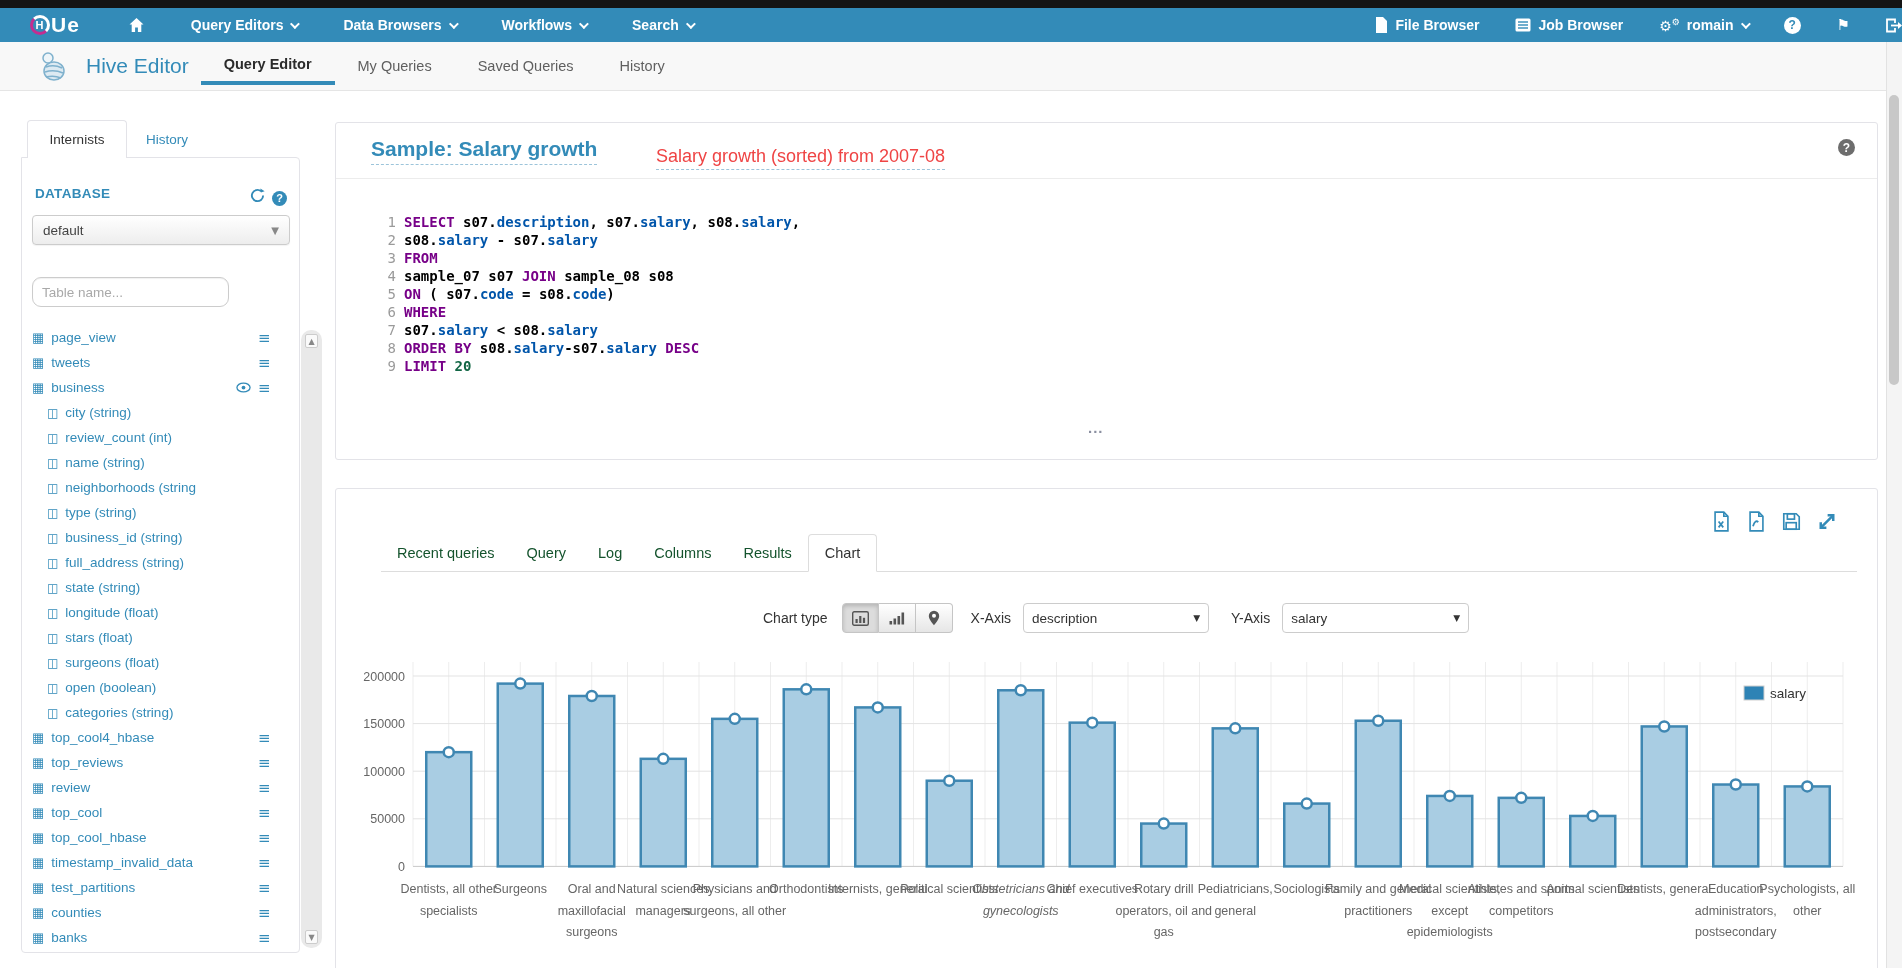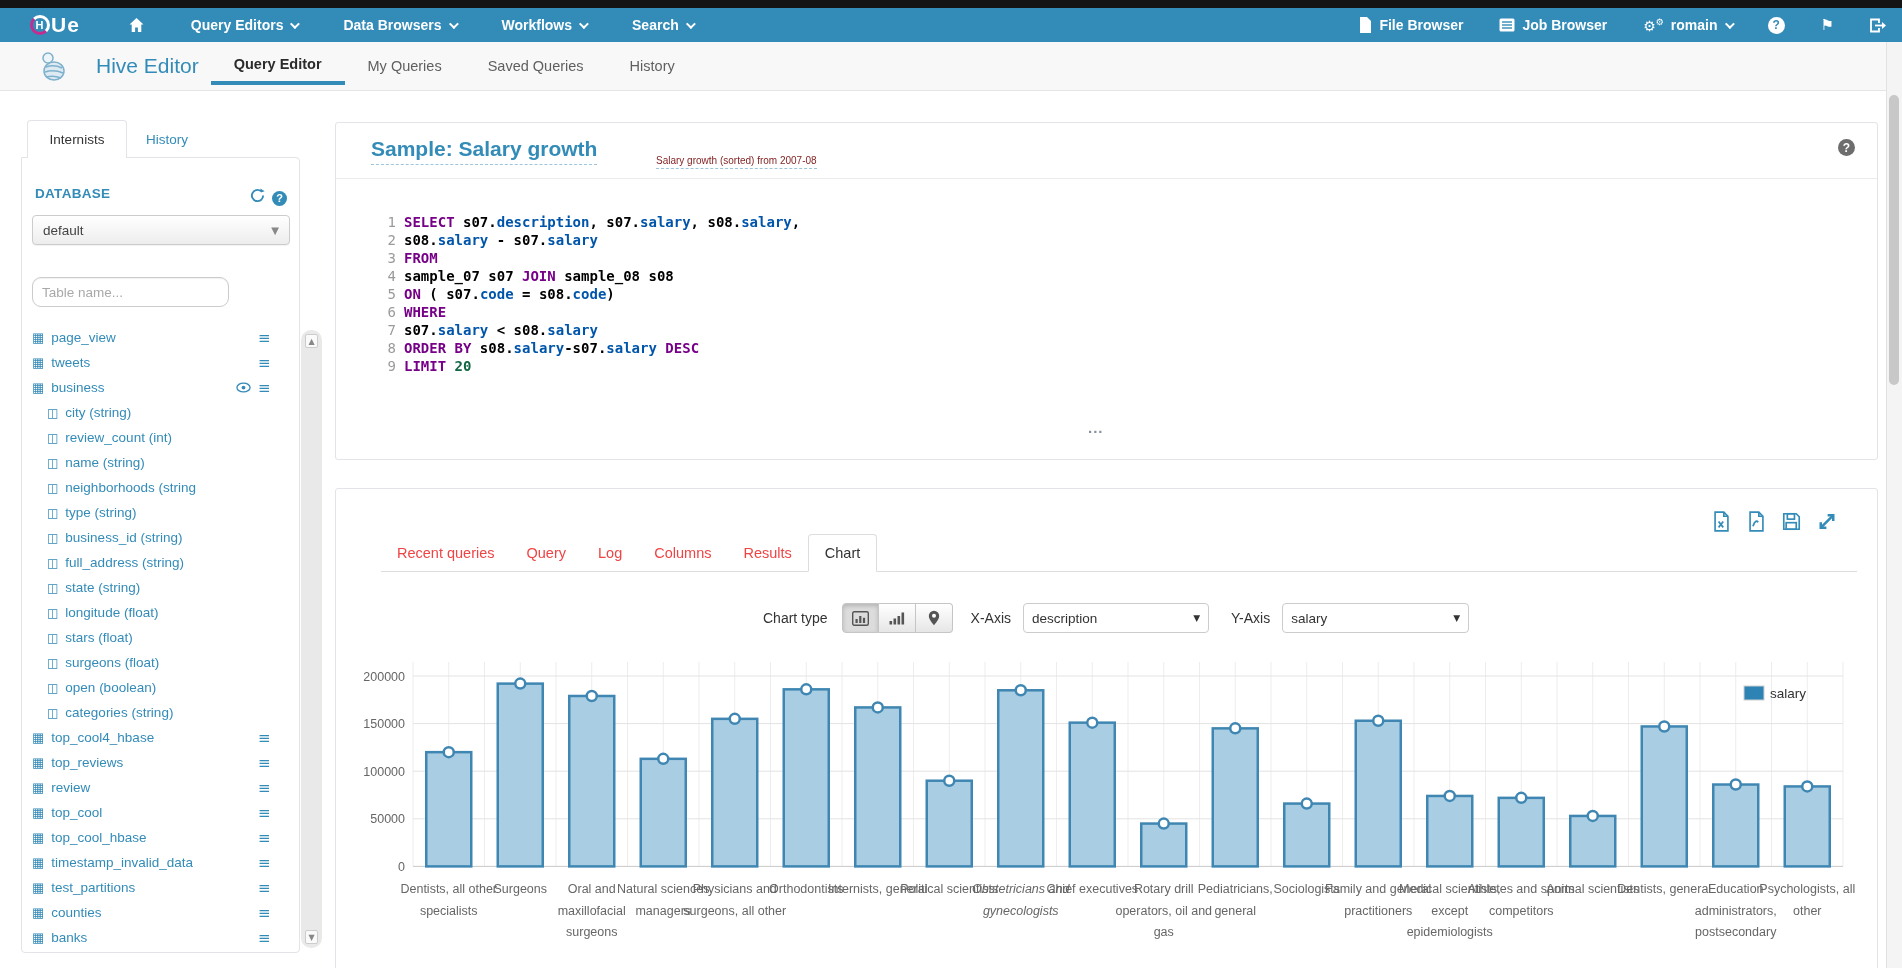--- a/index.html
+++ b/index.html
@@ -9,28 +9,28 @@
 
 
 #top-strip { left:0; top:0; width:1902px; height:8px; background:#141414; }
 #navbar { left:0; top:8px; width:1902px; height:34px; background:#338bb8; display:flex; align-items:center; color:#fff; }
 #navbar .nav-item { font-size:14px; font-weight:bold; color:#fff; display:flex; align-items:center; gap:7px; cursor:pointer; }
 .chev { width:7px; height:7px; border-right:2px solid #fff; border-bottom:2px solid #fff; transform:rotate(45deg) translateY(-2px); display:inline-block; }
 #hue-logo { margin-left:30px; display:flex; align-items:center; font-weight:bold; font-size:21px; letter-spacing:1px; color:#fff; cursor:pointer; }
 #hue-logo .h-circle { width:20px; height:20px; border:3px solid #fff; border-left-color:#c32d90; border-bottom-color:#c32d90; border-radius:50%; display:inline-flex; align-items:center; justify-content:center; font-size:11px; font-weight:bold; margin-right:1px; }
 #nav-home { margin-left:48px; cursor:pointer; display:flex; }
 .nav-menu { margin-left:46px; }
-#nav-right { margin-left:auto; display:flex; align-items:center; padding-right:16px; }
+#nav-right { margin-left:auto; display:flex; align-items:center; }
 #nav-right .nav-item { margin-left:36px; }
 .icon-q { width:17px; height:17px; background:#fff; color:#338bb8; border-radius:50%; font-size:12px; font-weight:bold; display:inline-flex; align-items:center; justify-content:center; }
 .glyph { font-family:"DejaVu Sans", sans-serif; }
 
 
 #subheader { left:0; top:42px; width:1902px; height:49px; background:#f8f8f8; border-bottom:1px solid #e5e5e5; display:flex; align-items:center; }
-#app-title { margin-left:38px; display:flex; align-items:center; gap:26px; color:#338bb8; font-size:21px; }
+#app-title { margin-left:38px; display:flex; align-items:center; gap:16px; color:#338bb8; font-size:21px; }
 .sub-tab { font-size:14.5px; color:#5f5f5f; padding:0 23px; height:38px; display:flex; align-items:center; cursor:pointer; }
 .sub-tab.active { color:#2b2b2b; font-weight:bold; border-bottom:4px solid #338bb8; margin-left:12px; }
 
 
 #sidebar-tab-nav { left:27px; top:120px; width:100px; height:38px; background:#fff; border:1px solid #e3e3e8; border-bottom:none; border-radius:4px 4px 0 0; display:flex; align-items:center; justify-content:center; font-size:13.5px; color:#333; z-index:3; cursor:pointer; }
 #sidebar-tab-settings { left:127px; top:120px; width:80px; height:38px; display:flex; align-items:center; justify-content:center; font-size:13.5px; color:#338bb8; cursor:pointer; }
 #sidebar-card { left:21px; top:157px; width:279px; height:796px; background:#fff; border:1px solid #e3e3e8; border-radius:0 4px 4px 4px; }
 #db-header { left:35px; top:186px; color:#338bb8; font-weight:bold; font-size:13.5px; letter-spacing:.3px; }
 #db-refresh { left:250px; top:188px; color:#338bb8; cursor:pointer; }
 #db-help { left:272px; top:188px; cursor:pointer; }
@@ -46,42 +46,42 @@
 .crow .col-ico { font-family:"DejaVu Sans",sans-serif; font-size:12px; margin-right:7px; }
 .menu-ico { position:absolute; left:226px; font-family:"DejaVu Sans",sans-serif; font-size:15px; color:#338bb8; }
 .eye-ico { position:absolute; left:204px; display:flex; }
 #assist-gutter { left:301px; top:330px; width:21px; height:618px; background:#e9e9e9; border-radius:10px; }
 .scroll-btn { position:absolute; left:4px; width:13px; height:14px; background:#fafafa; border:1px solid #ccc; border-radius:2px; color:#888; font-size:8px; display:flex; align-items:center; justify-content:center; cursor:pointer; font-family:"DejaVu Sans",sans-serif; }
 
 
 .card { background:#fff; border:1px solid #e3e3e8; border-radius:3px; }
 #query-card { left:335px; top:122px; width:1543px; height:338px; }
 #page-title { position:absolute; left:35px; top:14px; font-size:21px; font-weight:bold; color:#338bb8; border-bottom:1px dashed #9cc4da; padding-bottom:3px; cursor:pointer; }
-#page-subtitle { position:absolute; left:320px; top:32px; font-size:10px; color:#7f1d1d; border-bottom:1px dashed #9cc4da; padding-bottom:2px; cursor:pointer; }
+#page-subtitle { position:absolute; left:320px; top:23px; font-size:18px; color:#ef4444; border-bottom:1px dashed #9cc4da; padding-bottom:2px; cursor:pointer; }
 #query-help { position:absolute; right:22px; top:16px; width:17px; height:17px; border-radius:50%; background:#6d6d6d; color:#fff; font-size:12px; font-weight:bold; display:flex; align-items:center; justify-content:center; cursor:pointer; }
 #title-divider { position:absolute; left:0; top:55px; width:100%; border-top:1px solid #ececec; }
 
 #code-block { position:absolute; left:40px; top:90px; font-family:"DejaVu Sans Mono", monospace; font-size:14px; font-weight:bold; line-height:18px; display:flex; }
 #code-gutter { width:28px; text-align:right; color:#9a9a9a; font-weight:normal; padding-right:8px; }
 #code-lines { color:#000; }
 .tok-kw { color:#770088; }
 .tok-v { color:#0055aa; }
 .tok-num { color:#116644; }
 
 #btn-row { position:absolute; left:31px; top:290px; display:flex; align-items:center; }
 .btn { height:30px; border:1px solid #c5c5c5; border-bottom-color:#b3b3b3; border-radius:4px; background:linear-gradient(#ffffff,#e6e6e6); color:#333; font-weight:bold; font-size:13.5px; padding:0 13px; display:flex; align-items:center; cursor:pointer; margin-right:5px; box-shadow:inset 0 1px 0 rgba(255,255,255,.4), 0 1px 1px rgba(0,0,0,.05); }
 .btn.primary { background:#338bb8; border-color:#2a759c; color:#fff; margin-right:8px; }
 #or-text { font-size:13.5px; color:#333; margin:0 14px 0 12px; }
 #more-handle { position:absolute; left:752px; top:296px; color:#8a8fa0; font-weight:bold; font-size:15px; letter-spacing:1px; cursor:pointer; }
 
 #results-card { left:335px; top:488px; width:1543px; height:500px; }
 #export-icons { position:absolute; right:40px; top:22px; display:flex; gap:16px; }
 #export-icons .exp { color:#338bb8; cursor:pointer; display:flex; }
 #results-tabs { position:absolute; left:45px; top:42px; right:20px; height:41px; border-bottom:1px solid #ddd; display:flex; align-items:flex-end; }
-.rtab { font-size:14.5px; color:#ef4444; padding:10px 16px; cursor:pointer; }
+.rtab { font-size:14.5px; color:#14532d; padding:10px 16px; cursor:pointer; }
 .rtab.active { color:#333; background:#fff; border:1px solid #ddd; border-bottom:1px solid #fff; border-radius:4px 4px 0 0; margin-bottom:-1px; }
 
 #controls-row { position:absolute; left:0; top:112px; width:100%; height:34px; display:flex; align-items:center;text-align:right; }
 .ctl-label { font-size:14px; color:#333; }
 #chart-type-label { margin-left:427px; }
 #chart-type-group { margin-left:14px; display:flex; }
 .ct-btn { width:37px; height:30px; border:1px solid #c5c5c5; background:linear-gradient(#ffffff,#e6e6e6); display:flex; align-items:center; justify-content:center; cursor:pointer; color:#555; }
 .ct-btn:first-child { border-radius:4px 0 0 4px; }
 .ct-btn:last-child { border-radius:0 4px 4px 0; }
 .ct-btn + .ct-btn { border-left:none; }

